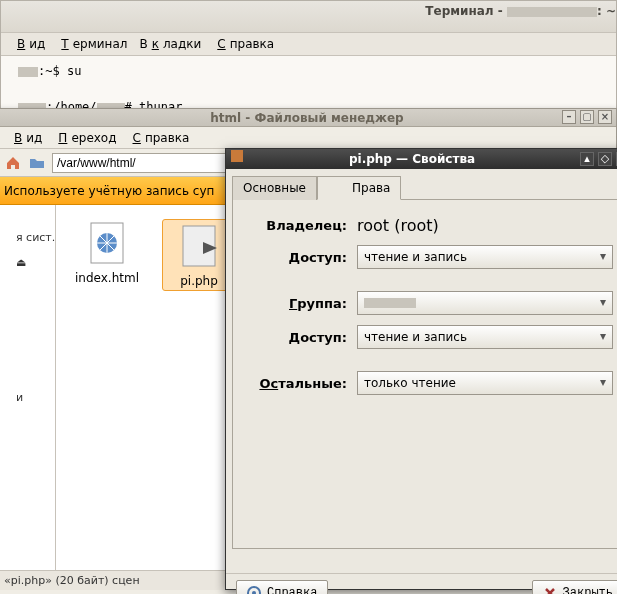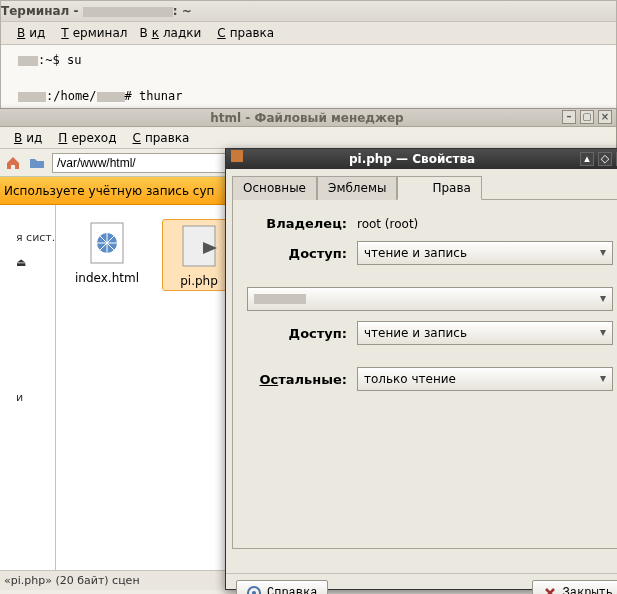--- a/index.html
+++ b/index.html
@@ -15,23 +15,23 @@
   .underline { text-decoration: underline; }
   
   .term-win {
     position: absolute;
     left: 0; top: 0; width: 617px; height: 300px;
     background: #faf8f4;
     border: 1px solid #b5b0a7;
     box-shadow: 0 1px 2px rgba(0,0,0,0.1);
   }
   .term-title {
-    height: 21px; line-height: 21px;
+    height: 32px; line-height: 21px;
     background: linear-gradient(#e8e5df,#dcd8cf);
-    text-align: left;
+    text-align: right;
     color: #4a4741;
     font-weight: bold;
     border-bottom: 1px solid #c7c2b9;
   }
   .menubar {
     height: 23px;
     display: flex;
     align-items: center;
     gap: 4px;
     padding: 0 8px;
@@ -210,21 +210,21 @@
     margin-bottom: 10px;
     gap: 10px;
   }
   .prop-row.gap { margin-top: 22px; }
   .prop-label {
     width: 100px;
     text-align: right;
     font-weight: bold;
     font-size: 13px;
   }
-  .prop-val { font-size: 12px; }
+  .prop-val { font-size: 16px; }
   .prop-select {
     flex: 1;
     height: 24px;
     border: 1px solid #9b968c;
     background: linear-gradient(#fefefe,#e6e3da);
     display: flex; align-items: center;
     padding: 0 6px;
     position: relative;
     font-size: 12px;
     cursor: pointer;
@@ -345,35 +345,35 @@
     </span>
     <span class="prop-title-text">pi.php — Свойства</span>
     <span class="prop-title-icns">
       <span>▴</span>
       <span>◇</span>
       <span>×</span>
     </span>
   </div>
   <div class="prop-tabs">
     <div class="tab">Основные</div>
-    <div class="tab">Эмблемы</div>
     <div class="tab active">Права</div>
   </div>
   <div class="prop-pane">
     <div class="prop-row">
       <div class="prop-label">Владелец:</div>
       <div class="prop-val">root (root)</div>
     </div>
     <div class="prop-row">
       <div class="prop-label"><span class="underline">Д</span><span>оступ:</span></div>
       <div class="prop-select">
         <span>чтение и запись</span>
       </div>
     </div>
     <div class="prop-row gap">
+      <div class="prop-label"><span class="underline">Г</span><span>руппа:</span></div>
       <div class="prop-select">
         <span class="redact-inline"></span>
       </div>
     </div>
     <div class="prop-row">
       <div class="prop-label">Доступ:</div>
       <div class="prop-select">
         <span>чтение и запись</span>
       </div>
     </div>

